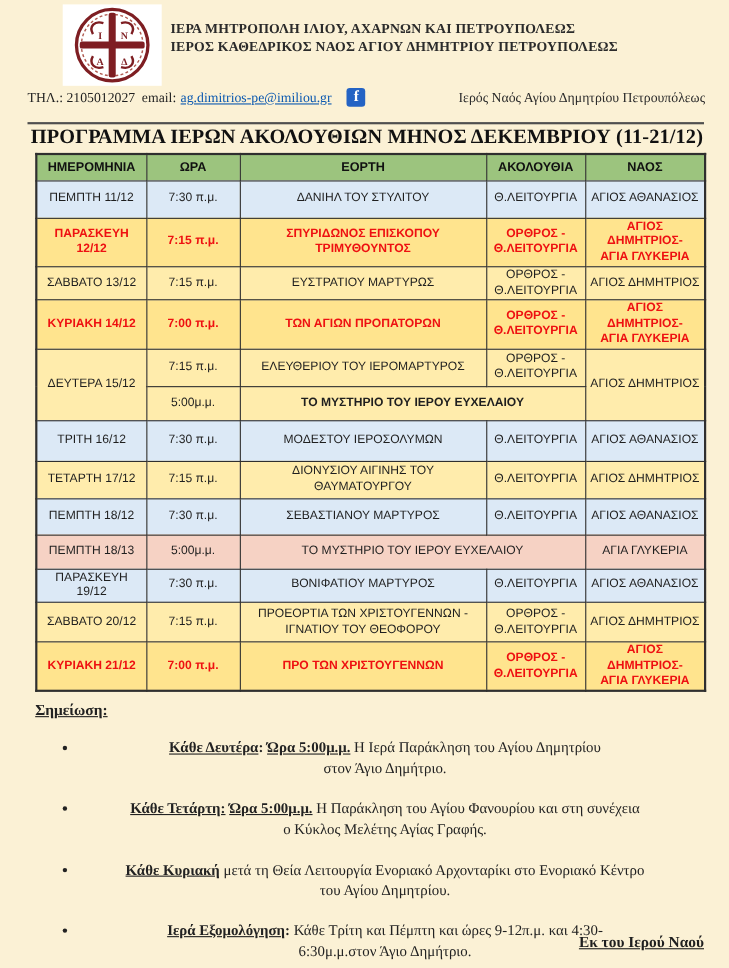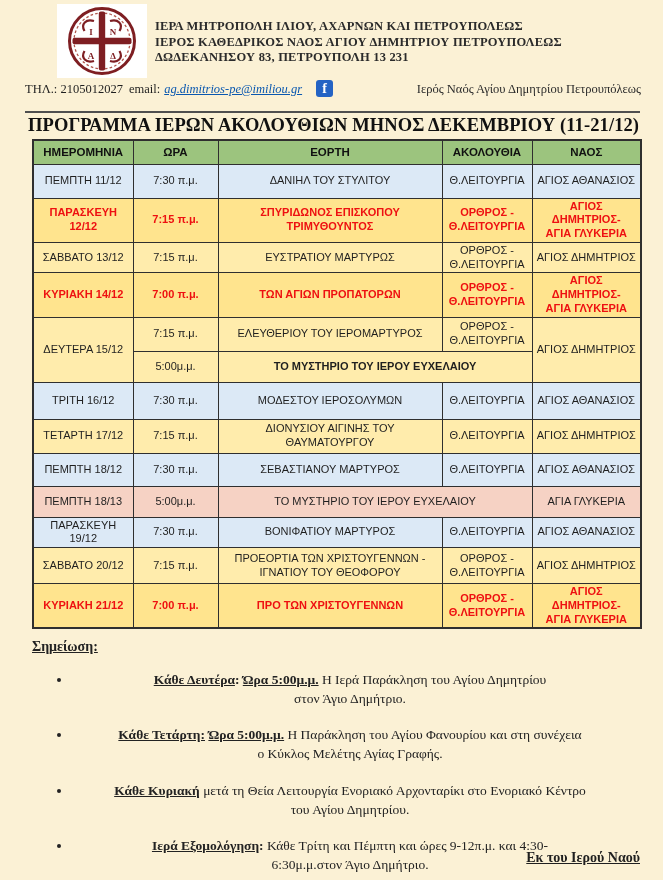--- a/index.html
+++ b/index.html
@@ -10,21 +10,21 @@
   *{margin:0;padding:0;box-sizing:border-box;}
   html,body{width:663px;height:880px;overflow:hidden;}
   body{background:var(--page_bg);color:var(--ink);font-family:"Liberation Serif",serif;position:relative;}
 
   .logo-box{position:absolute;left:57px;top:4px;width:90px;height:74px;background:#fff;}
 
   .org-block{position:absolute;left:155px;top:19px;font-size:12.5px;line-height:15.5px;color:#2b2b2b;letter-spacing:.2px;font-weight:bold;}
 
   .contact-row{position:absolute;left:25px;top:80px;width:618px;display:flex;align-items:flex-end;font-size:12.5px;}
   .contact-text{white-space:nowrap;}
-  .email-link{color:var(--link);text-decoration:underline;cursor:pointer;margin-left:4px;font-style:italic;}
+  .email-link{color:var(--link);text-decoration:underline;cursor:pointer;margin-left:4px;}
   .fb{width:17px;height:17px;border-radius:3px;background:var(--facebook);color:#fff;
       font-family:"Liberation Serif",serif;font-weight:bold;font-size:14px;line-height:17px;
       text-align:center;margin-left:14px;cursor:pointer;}
   .fb-page{margin-left:auto;margin-right:2px;white-space:nowrap;color:#2b2b2b;}
 
   .divider{position:absolute;left:25px;top:111px;width:615px;border-top:2px solid #4F4F4F;}
 
   .doc-title{position:absolute;left:28px;top:115px;width:608px;text-align:center;
              font-weight:bold;font-size:18.5px;white-space:nowrap;letter-spacing:.1px;color:#111;}
 
@@ -67,21 +67,20 @@
     <text x="34" y="31" text-anchor="middle" font-size="9" font-weight="bold" fill="var(--emblem)">Ι</text>
     <text x="56" y="31" text-anchor="middle" font-size="9" font-weight="bold" fill="var(--emblem)">Ν</text>
     <text x="34" y="55" text-anchor="middle" font-size="9" font-weight="bold" fill="var(--emblem)">Α</text>
     <text x="56" y="55" text-anchor="middle" font-size="9" font-weight="bold" fill="var(--emblem)">Δ</text>
   </svg>
 </div>
 
 <div class="org-block">
   <div>ΙΕΡΑ ΜΗΤΡΟΠΟΛΗ ΙΛΙΟΥ, ΑΧΑΡΝΩΝ ΚΑΙ ΠΕΤΡΟΥΠΟΛΕΩΣ</div>
   <div>ΙΕΡΟΣ ΚΑΘΕΔΡΙΚΟΣ ΝΑΟΣ ΑΓΙΟΥ ΔΗΜΗΤΡΙΟΥ ΠΕΤΡΟΥΠΟΛΕΩΣ</div>
-  <div>ΔΩΔΕΚΑΝΗΣΟΥ 83, ΠΕΤΡΟΥΠΟΛΗ 13 231</div>
 </div>
 
 <div class="contact-row">
   <span class="contact-text">ΤΗΛ.: 2105012027</span>
   <span class="contact-text" style="margin-left:6px;">email:</span>
   <a class="email-link">ag.dimitrios-pe@imiliou.gr</a>
   <span class="fb">f</span>
   <span class="fb-page">Ιερός Ναός Αγίου Δημητρίου Πετρουπόλεως</span>
 </div>
 

